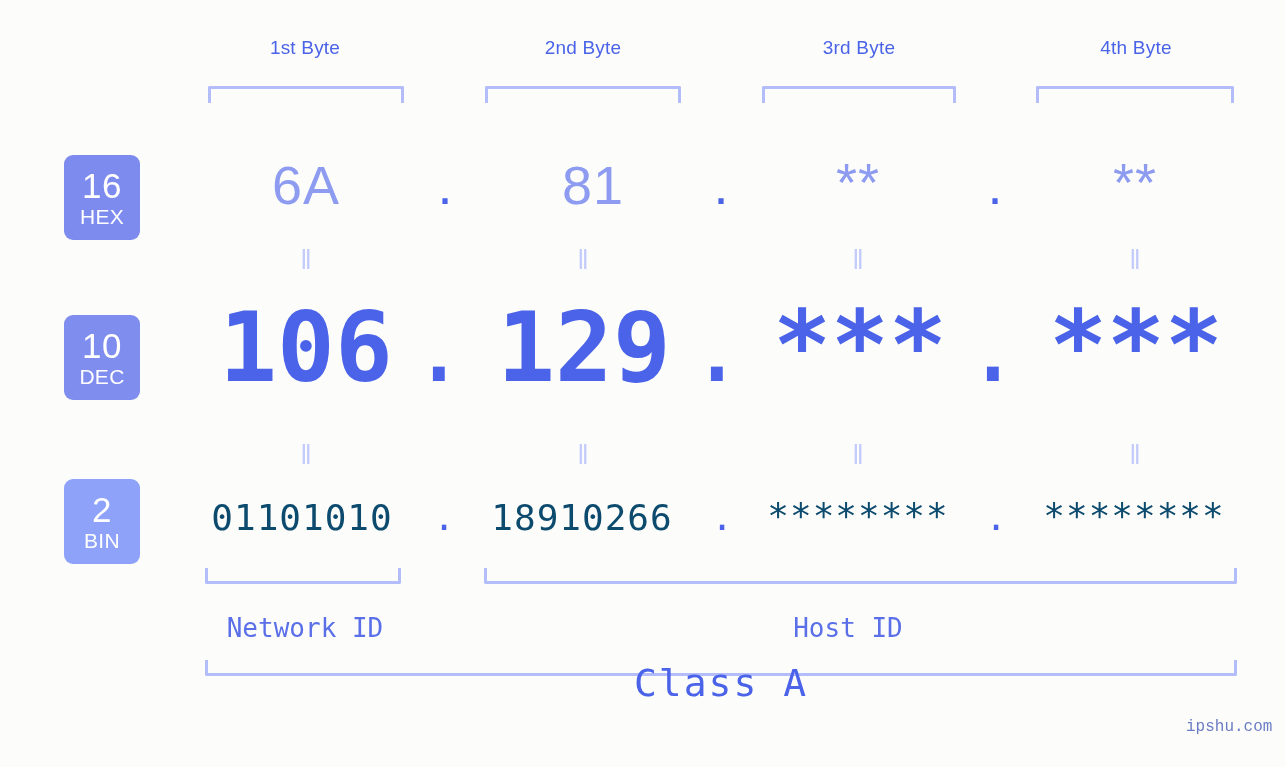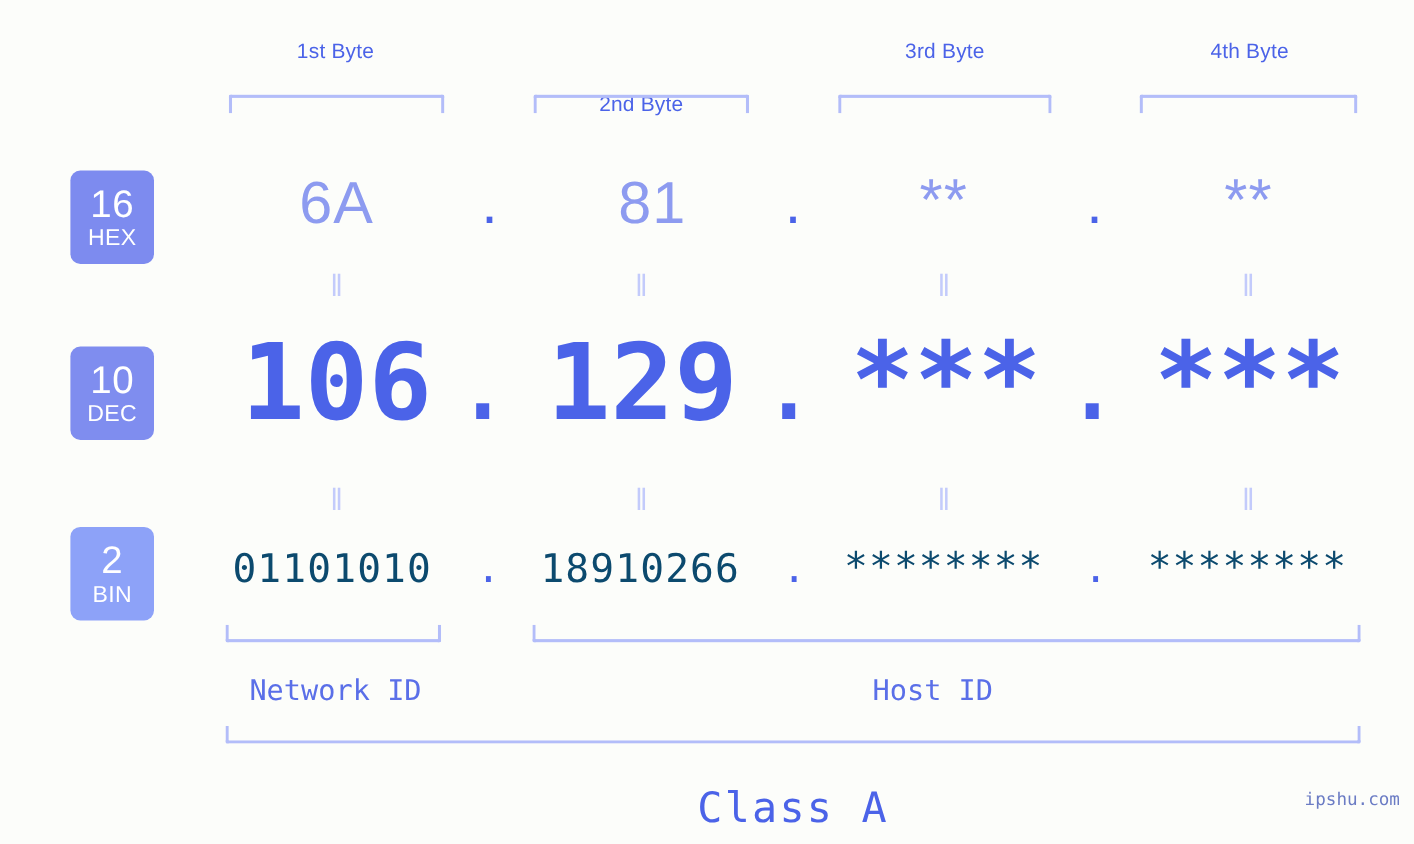--- a/index.html
+++ b/index.html
@@ -140,21 +140,21 @@
     white-space: nowrap;
     line-height: 1;
   }
 </style>
 </head>
 <body>
 
 <div id="stage">
 
   <div class="abs byte-label" style="left:205px; top:38px; width:200px;">1st Byte</div>
-  <div class="abs byte-label" style="left:484px; top:38px; width:198px;margin-top:48px;">2nd Byte</div>
+  <div class="abs byte-label" style="left:484px; top:38px; width:198px;">2nd Byte</div>
   <div class="abs byte-label" style="left:761px; top:38px; width:196px;">3rd Byte</div>
   <div class="abs byte-label" style="left:1036px; top:38px; width:200px;">4th Byte</div>
 
   <div class="abs bracket-top" style="left:208px; top:86px; width:196px;"></div>
   <div class="abs bracket-top" style="left:485px; top:86px; width:196px;"></div>
   <div class="abs bracket-top" style="left:762px; top:86px; width:194px;"></div>
   <div class="abs bracket-top" style="left:1036px; top:86px; width:198px;"></div>
 
   <div class="abs badge" style="left:48px; top:155px; height:85px; background:#7d8bef;">
     <span class="num">16</span>
@@ -206,17 +206,17 @@
   <div class="abs row-cell bin-val" style="left:1032px; top:498px; width:204px;">********</div>
 
   <div class="abs bracket-bottom" style="left:205px; top:568px; width:196px;"></div>
   <div class="abs bracket-bottom" style="left:484px; top:568px; width:753px;"></div>
 
   <div class="abs id-label" style="left:205px; top:615px; width:200px;">Network ID</div>
   <div class="abs id-label" style="left:700px; top:615px; width:296px;">Host ID</div>
 
   <div class="abs bracket-bottom" style="left:205px; top:660px; width:1032px;"></div>
 
-  <div class="abs class-label" style="left:205px; top:715px; width:1032px;">Class A</div>
-
-  <div class="abs watermark" style="left:1186px; top:719px;">ipshu.com</div>
+  <div class="abs class-label" style="left:205px; top:664px; width:1032px;">Class A</div>
+
+  <div class="abs watermark" style="left:1186px; top:719px;font-family:Liberation Mono, monospace;">ipshu.com</div>
 
 </div>
 
 </body></html>

